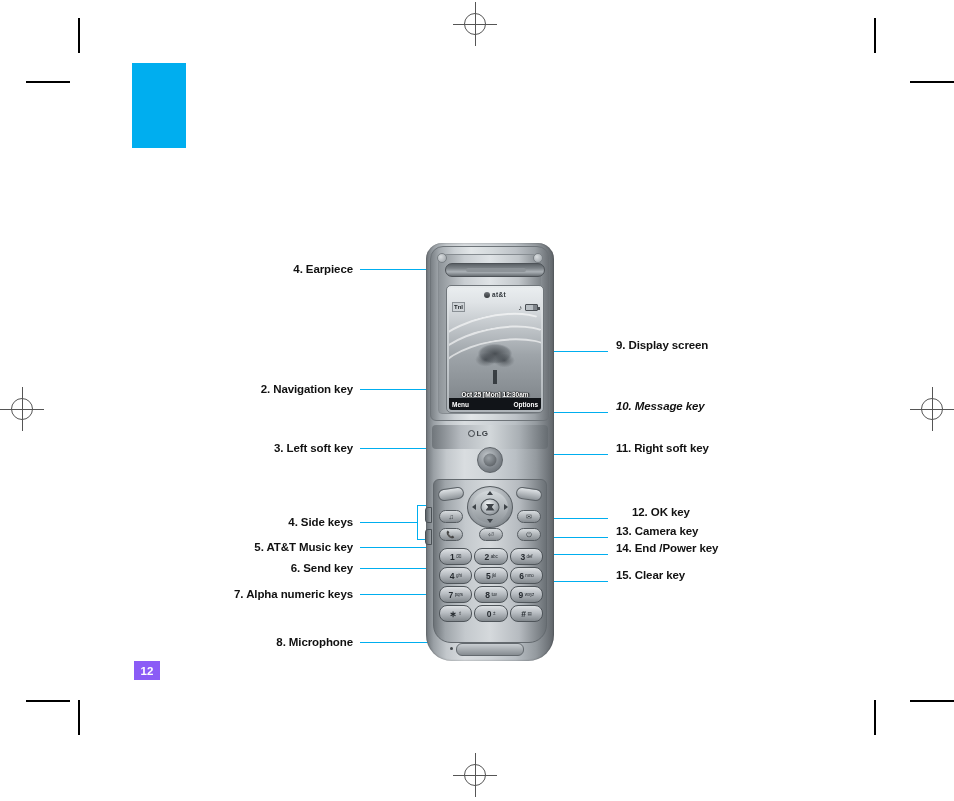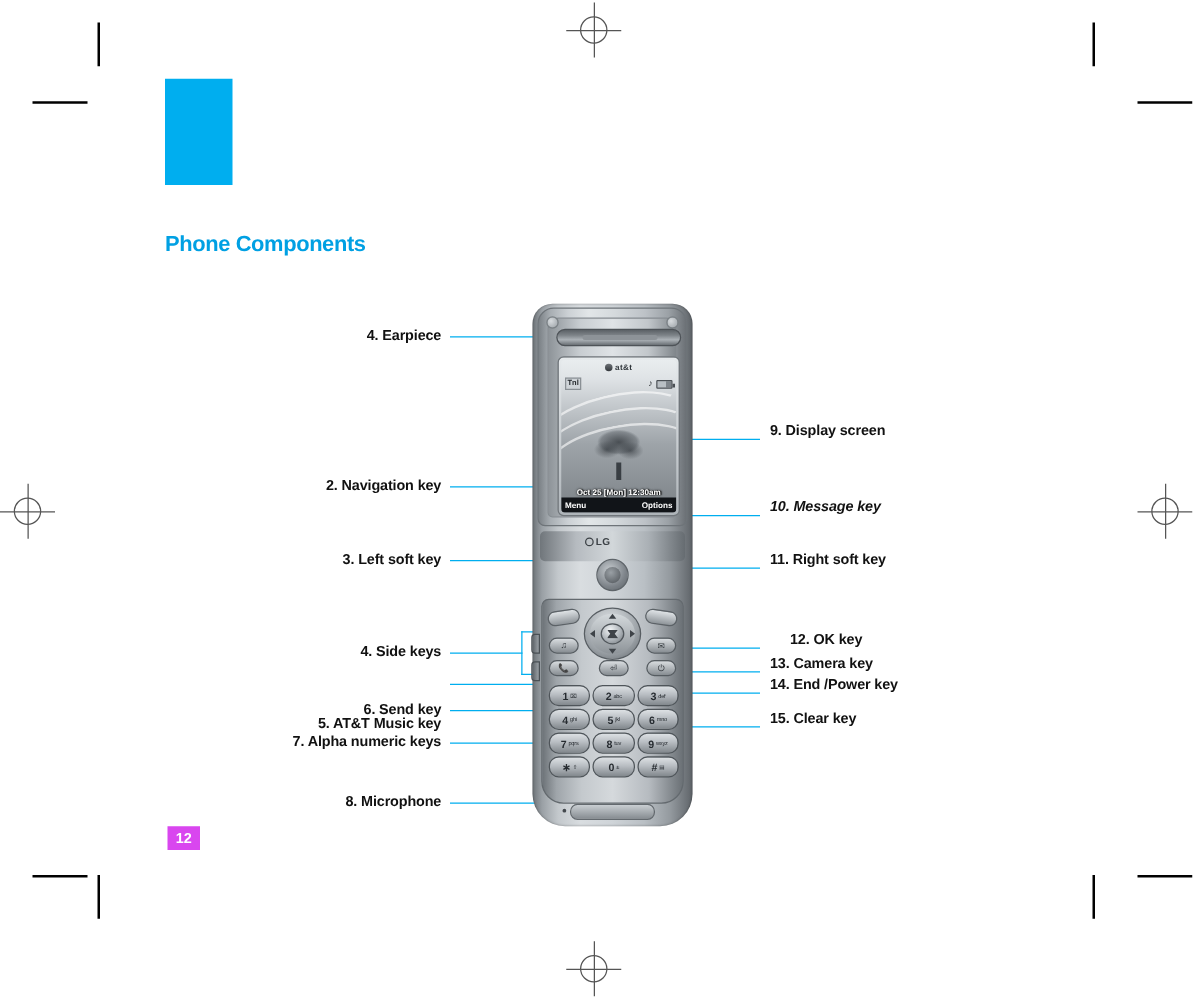--- a/index.html
+++ b/index.html
@@ -68,21 +68,21 @@
     font-weight: bold;
     color: #00A0E3;
     letter-spacing: -0.3px;
   }
 
   
   .page-badge {
     position: absolute;
     left: 134px; top: 661px;
     width: 26px; height: 19px;
-    background: #d946ef;
+    background: #8b5cf6;
     color: #fff;
     font-size: 11.5px;
     font-weight: bold;
     display: flex;
     align-items: center;
     justify-content: center;
   }
 
   
   .callout {
@@ -452,42 +452,41 @@
       <div class="vb"></div>
       <div class="circ"></div>
   </div>
   <div class="regmark" style="left:453px; top:753px;">
     <div class="hb"></div>
       <div class="vb"></div>
       <div class="circ"></div>
   </div>
 
   <div class="chapter-block"></div>
-  <div class="section-title">Phone Components</div>
 
   <div class="page-badge">12</div>
 
   <div class="callout right-al" style="left:200px; top:263px; width:153px;">4. Earpiece</div>
   <div class="leader" style="left:360px; top:269px; width:88px;"></div>
 
   <div class="callout right-al" style="left:180px; top:383px; width:173px;">2. Navigation key</div>
   <div class="leader" style="left:360px; top:389px; width:128px;"></div>
   <div class="leader" style="left:486px; top:389px; width:1.4px; height:131px;"></div>
 
   <div class="callout right-al" style="left:200px; top:442px; width:153px;">3. Left soft key</div>
   <div class="leader" style="left:360px; top:448px; width:99px;"></div>
   <div class="leader" style="left:458px; top:448px; width:1.4px; height:88px;"></div>
 
   <div class="callout right-al" style="left:200px; top:516px; width:153px;">4. Side keys</div>
   <div class="leader" style="left:360px; top:522px; width:58px;"></div>
   <div class="bracket" style="left:417px; top:505px; width:16px; height:35px;"></div>
   <div class="leader" style="left:432px; top:505px; width:14px;"></div>
   <div class="leader" style="left:432px; top:539px; width:14px;"></div>
 
-  <div class="callout right-al" style="left:180px; top:541px; width:173px;margin-top:32px;">5. AT&amp;T Music key</div>
+  <div class="callout right-al" style="left:180px; top:541px; width:173px;">5. AT&amp;T Music key</div>
   <div class="leader" style="left:360px; top:547px; width:85px;"></div>
   <div class="leader" style="left:444px; top:530px; width:1.4px; height:18px;"></div>
 
   <div class="callout right-al" style="left:200px; top:562px; width:153px;">6. Send key</div>
   <div class="leader" style="left:360px; top:568px; width:95px;"></div>
   <div class="leader" style="left:454px; top:551px; width:1.4px; height:18px;"></div>
 
   <div class="callout right-al" style="left:160px; top:588px; width:193px;">7. Alpha numeric keys</div>
   <div class="leader" style="left:360px; top:594px; width:88px;"></div>
 

